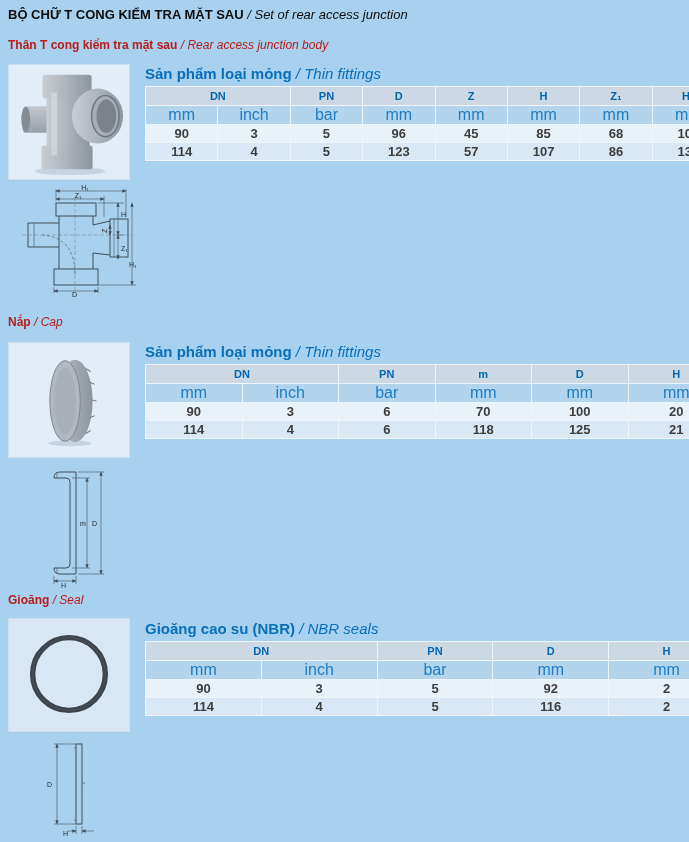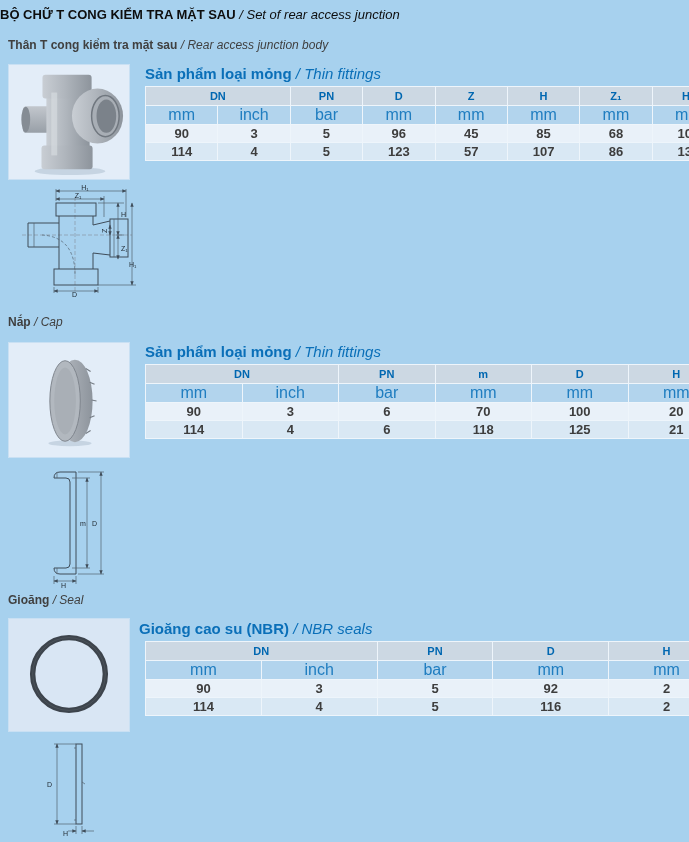--- a/index.html
+++ b/index.html
@@ -6,24 +6,24 @@
   html,body{width:689px;height:842px}
   body{
     position:relative;overflow:hidden;
     background:#a7d1ee;
     font-family:"Liberation Sans",sans-serif;
     -webkit-font-smoothing:antialiased;
   }
   .abs{position:absolute}
 
   
-  .page-title{left:0;top:7px;font-size:13px;color:#0d0d0d;white-space:nowrap}
+  .page-title{left:8px;top:7px;font-size:13px;color:#0d0d0d;white-space:nowrap}
   .page-title .b{font-weight:bold}
   .page-title .i{font-style:italic;font-weight:500}
-  .sec-heading{font-size:12px;color:#404040;white-space:nowrap}
+  .sec-heading{font-size:12px;color:#b91c1c;white-space:nowrap}
   .sec-heading .b{font-weight:bold}
   .sec-heading .i{font-style:italic;font-weight:500}
   .sep{white-space:pre}
 
   
   .tbl-caption{font-size:15px;color:#0a6fb8;white-space:nowrap}
   .tbl-caption .b{font-weight:bold}
   .tbl-caption .i{font-style:italic;font-weight:500}
 
   
@@ -286,21 +286,21 @@
   <span class="b">Gioăng</span><span class="i sep"> / </span><span class="i">Seal</span>
 </div>
 
 <div class="abs photo-box seal-bg" style="left:8px;top:618px;width:122px;height:114px">
   <svg viewBox="0 0 122 114">
     <circle cx="61" cy="56" r="37" fill="none" stroke="#3d444c" stroke-width="5.5"></circle>
     <circle cx="61" cy="56" r="37" fill="none" stroke="#5a6269" stroke-width="1" opacity=".5"></circle>
   </svg>
 </div>
 
-<div class="abs tbl-caption" style="left:139px;top:620px">
+<div class="abs tbl-caption" style="left:145px;top:620px">
   <span class="b">Gioăng cao su (NBR)</span><span class="i sep"> / </span><span class="i">NBR seals</span>
 </div>
 
 <table class="spec abs" style="left:145px;top:641px">
     <thead>
       <tr>
         <th class="h1" colspan="2">DN</th>
         <th class="h1" colspan="1">PN</th>
         <th class="h1" colspan="1">D</th>
         <th class="h1" colspan="1">H</th>

